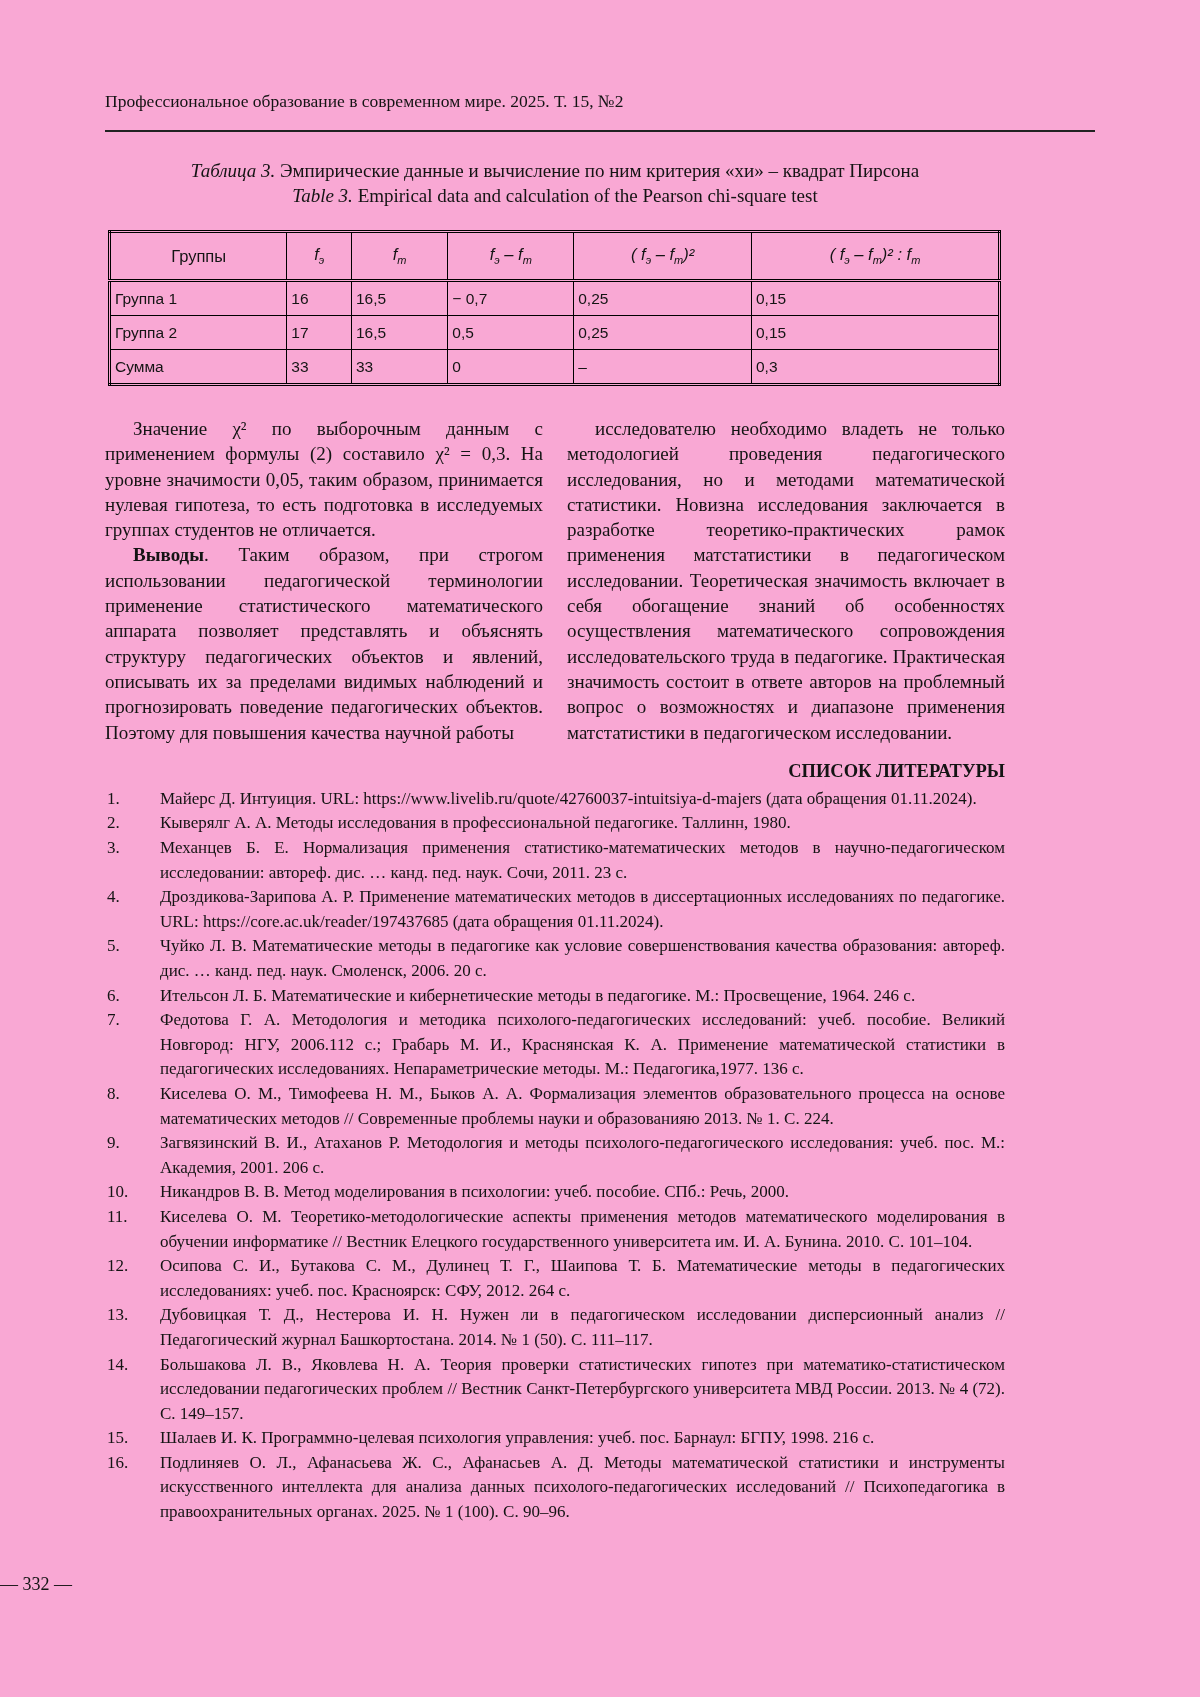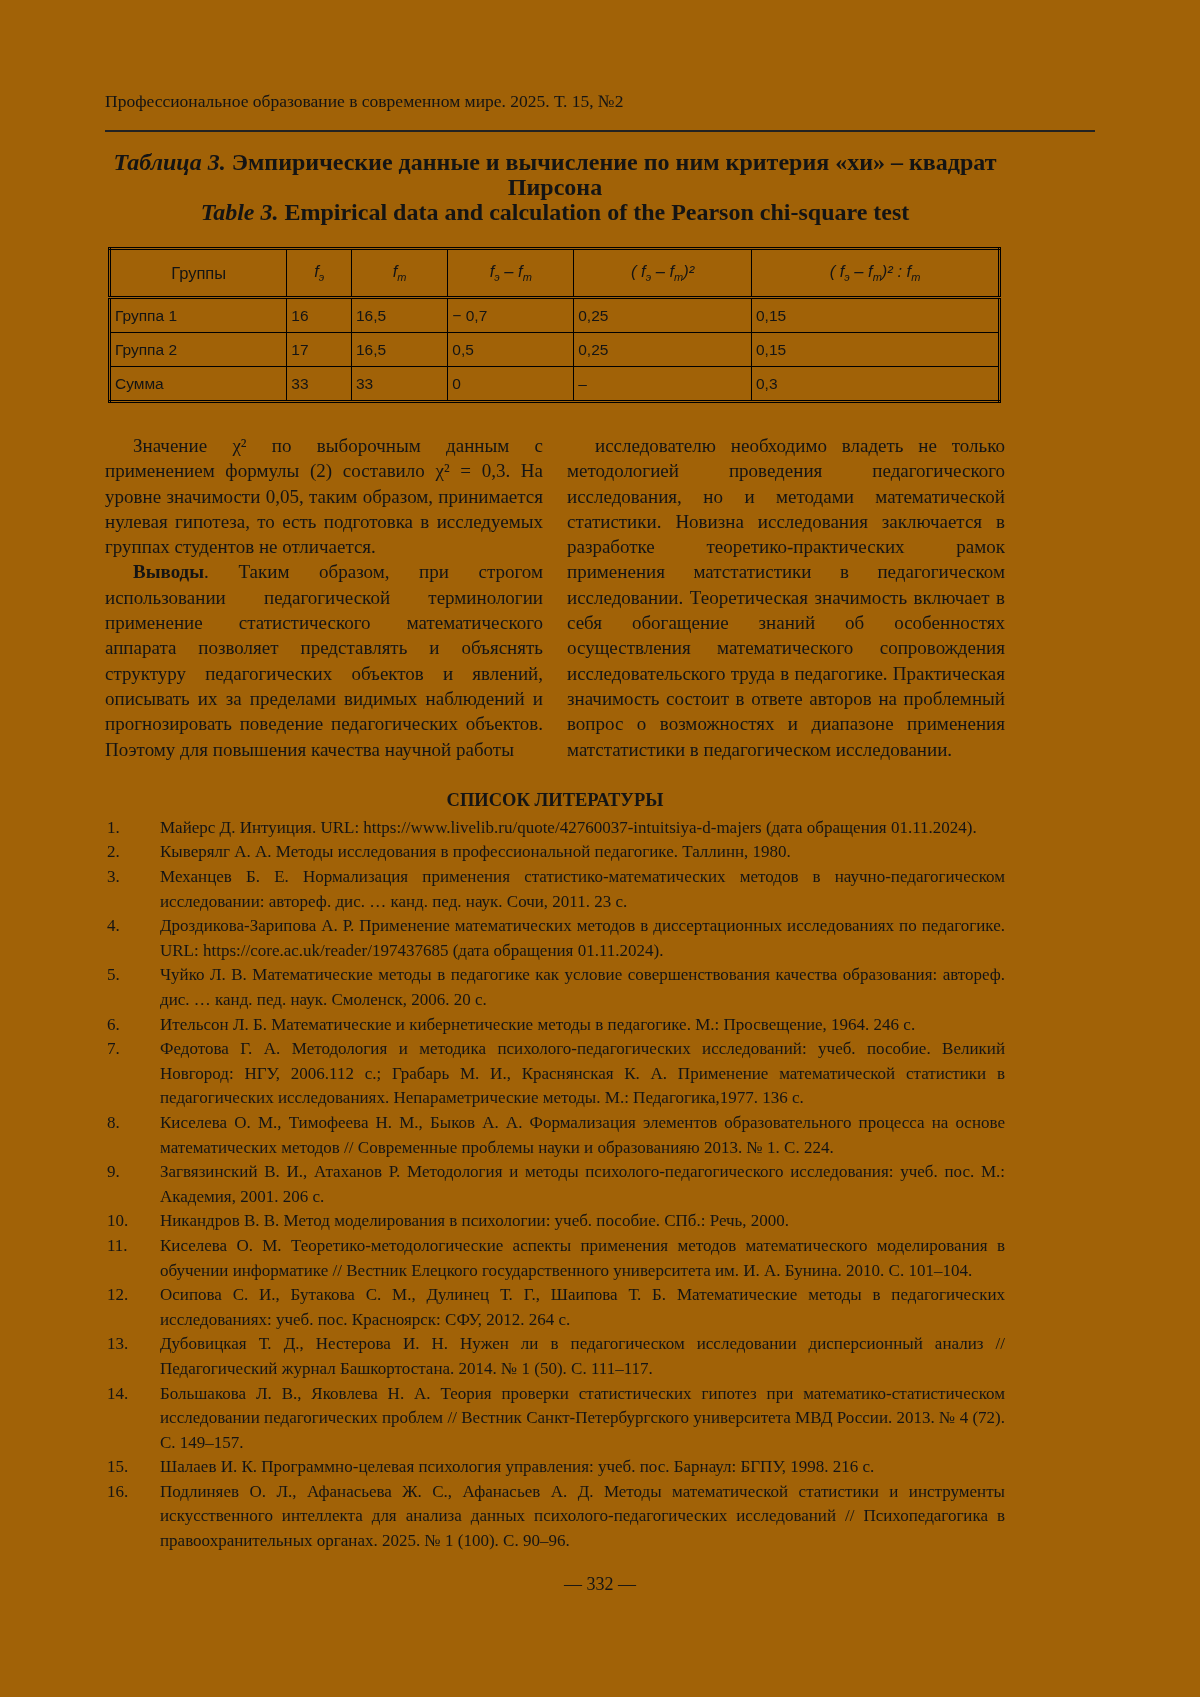--- a/index.html
+++ b/index.html
@@ -1,34 +1,34 @@
 <!DOCTYPE html>
 <html><head>
 <meta charset="utf-8">
 <style>
   html,body { margin:0; padding:0; background:#e8e8e8; }
   .page {
     position:relative;
     width:1200px; height:1697px;
     margin:0 auto;
-    background:#a16207;
+    background:#f9a8d4;
     color:#141414;
     font-family:"Liberation Serif", serif;
     overflow:hidden;
     box-sizing:border-box;
     padding:88px 105px 0 105px;
   }
   
   .running-head { font-size:17.5px; line-height:26px; }
   .head-rule {
     margin:16px 0 0 0; border:none;
     border-top:2px solid #222; width:990px;
   }
   
-  .caption { width:900px; margin-top:18px; text-align:center; font-size:24px; line-height:25px;font-weight:bold; }
+  .caption { width:900px; margin-top:26px; text-align:center; font-size:19px; line-height:25px; }
   .cap-italic { font-style:italic; }
   
   table.data-table {
     margin:22px 0 0 3px; width:893px;
     border-collapse:collapse;
     font-family:"Liberation Sans", sans-serif;
     font-size:15.5px;
     border:3px double #000;
   }
   table.data-table th, table.data-table td {
@@ -40,29 +40,29 @@
   table.data-table th.math { font-style:italic; }
   table.data-table sub { font-size:11px; }
   
   .two-col { width:900px; margin-top:30px; display:flex; gap:24px; }
   .col { width:440px; }
   .col p {
     margin:0; font-size:19px; line-height:25.3px;
     text-align:justify; text-indent:28px;
   }
   
-  .ref-heading { width:900px; margin-top:26px; text-align:center; font-weight:bold; font-size:18.5px; line-height:25px; }
+  .ref-heading { width:900px; margin-top:14px; text-align:right; font-weight:bold; font-size:18.5px; line-height:25px; }
   .ref-list { width:900px; margin-top:3px; }
   .ref-item { display:flex; font-size:17px; line-height:24.6px; }
   .ref-num { flex:0 0 55px; padding-left:2px; box-sizing:border-box; }
   .ref-text { flex:1; text-align:justify; }
   
   .page-footer {
     position:absolute; top:1574px; left:0; width:1200px;
-    text-align:center; font-size:18px;
+    font-size:18px;
   }
 </style>
 </head>
 <body>
 
 <div class="page">
 
   <div class="running-head">
     <div>Профессиональное образование в современном мире. 2025. Т. 15, №2</div>
   </div>

